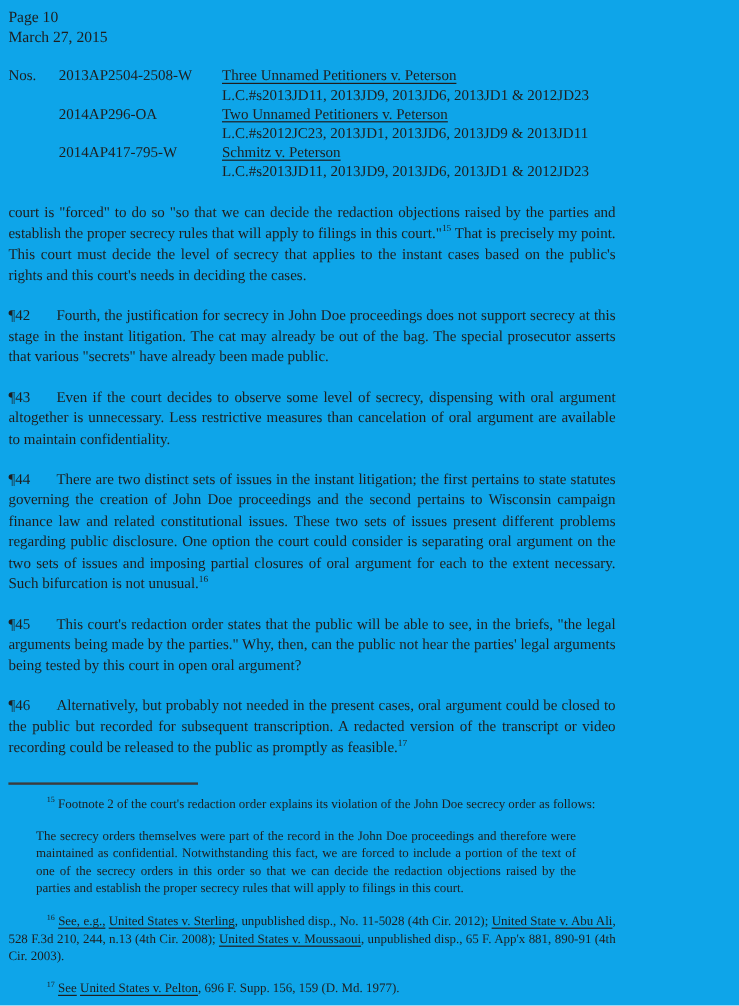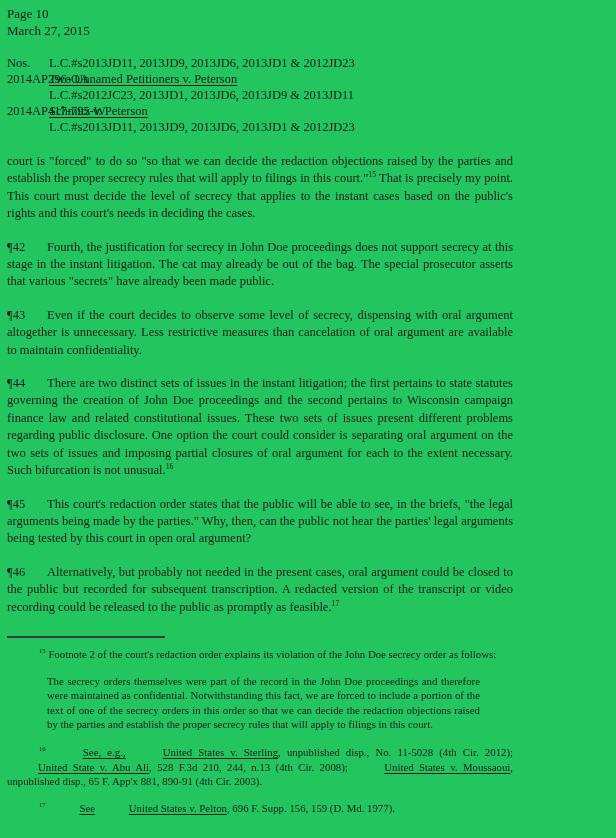--- a/index.html
+++ b/index.html
@@ -1,40 +1,40 @@
 <!DOCTYPE html>
 <html><head>
 <meta charset="utf-8">
 <style>
   * { box-sizing: border-box; }
   html, body { margin: 0; padding: 0; background: #ffffff; }
   .page {
     width: 616px; height: 838px;
-    background: #22c55e;
+    background: #0ea5e9;
     color: #1e1e1e;
     font-family: "Liberation Serif", serif;
     padding: 5px 103px 0 7px;
     overflow: hidden;
     position: relative;
   }
   .hdrline { font-size: 13px; line-height: 17px; white-space: nowrap; }
   .case-list {
     display: grid;
     grid-template-columns: 42px 136px 1fr;
     font-size: 12.5px;
     line-height: 16px;
     margin-top: 16px;
     align-items: start;
   }
   .c-nos { }
   .c-docket { white-space: nowrap; }
   .c-names { }
   .case-title { text-decoration: underline; text-underline-offset: 2px; white-space: nowrap; }
   .case-lc { white-space: nowrap; }
-  .u { text-decoration: underline; text-underline-offset: 2px; margin-left: 31px; }
+  .u { text-decoration: underline; text-underline-offset: 2px; }
   .opinion {
     margin-top: 18px;
     font-size: 12.5px;
     line-height: 17.4px;
     text-align: justify;
   }
   .para { margin: 0 0 16px 0; }
   .pnum { display: inline-block; width: 40px; }
   sup {
     font-size: 0.62em;
@@ -47,34 +47,36 @@
     border-top: 2px solid #3c3c3c;
     margin: 0 0 9px 0;
   }
   .fns {
     font-size: 10.8px;
     line-height: 14.6px;
     text-align: justify;
   }
   .fn { margin: 0 0 12px 0; text-indent: 32px; }
   .fnquote {
-    margin: 0 33px 13px 40px;
+    margin: 0 33px 13px 23px;
     text-align: justify;
     text-indent: 0;
   }
 </style>
 </head>
 <body>
 
 <div class="page">
   <div class="hdrline">Page 10</div>
   <div class="hdrline">March 27, 2015</div>
   <div class="case-list">
       <div class="c-nos">Nos.</div>
+      <div class="c-docket">2013AP2504-2508-W</div>
       <div class="c-names">
+        <div class="case-title">Three Unnamed Petitioners v. Peterson</div>
         <div class="case-lc">L.C.#s2013JD11, 2013JD9, 2013JD6, 2013JD1 &amp; 2012JD23</div>
       </div>
       <div class="c-nos"></div>
       <div class="c-docket">2014AP296-OA</div>
       <div class="c-names">
         <div class="case-title">Two Unnamed Petitioners v. Peterson</div>
         <div class="case-lc">L.C.#s2012JC23, 2013JD1, 2013JD6, 2013JD9 &amp; 2013JD11</div>
       </div>
       <div class="c-nos"></div>
       <div class="c-docket">2014AP417-795-W</div>

